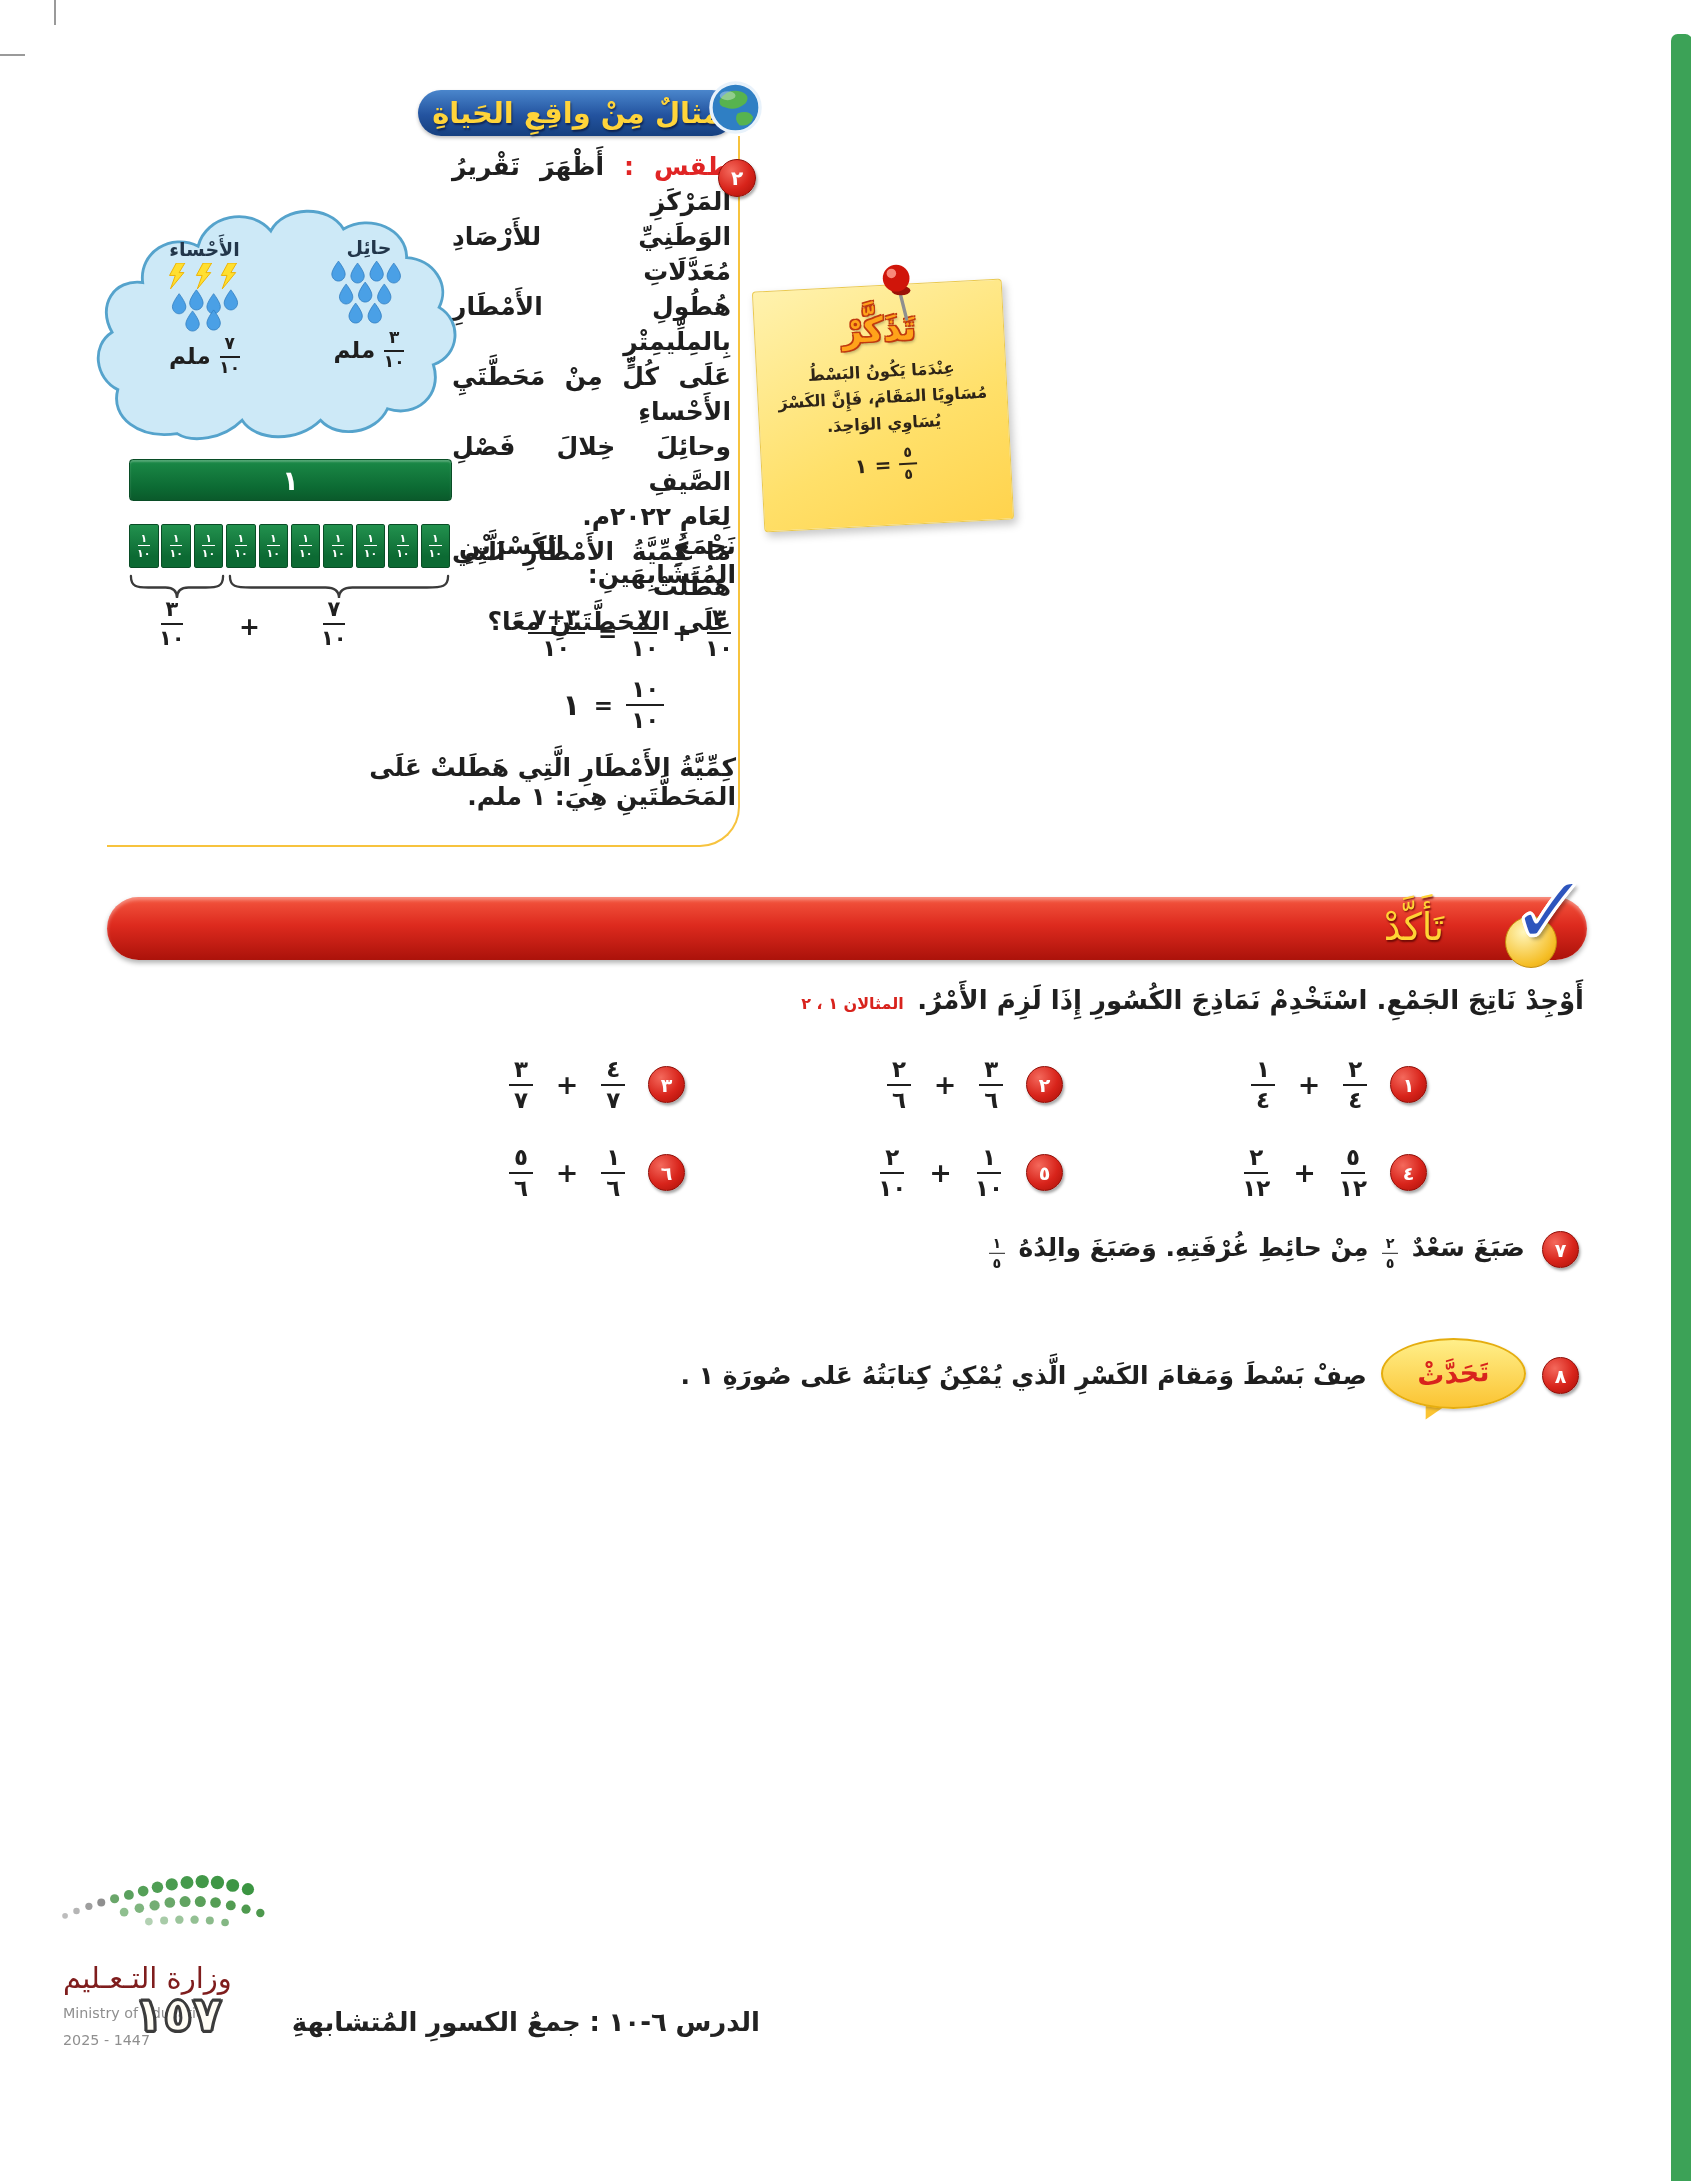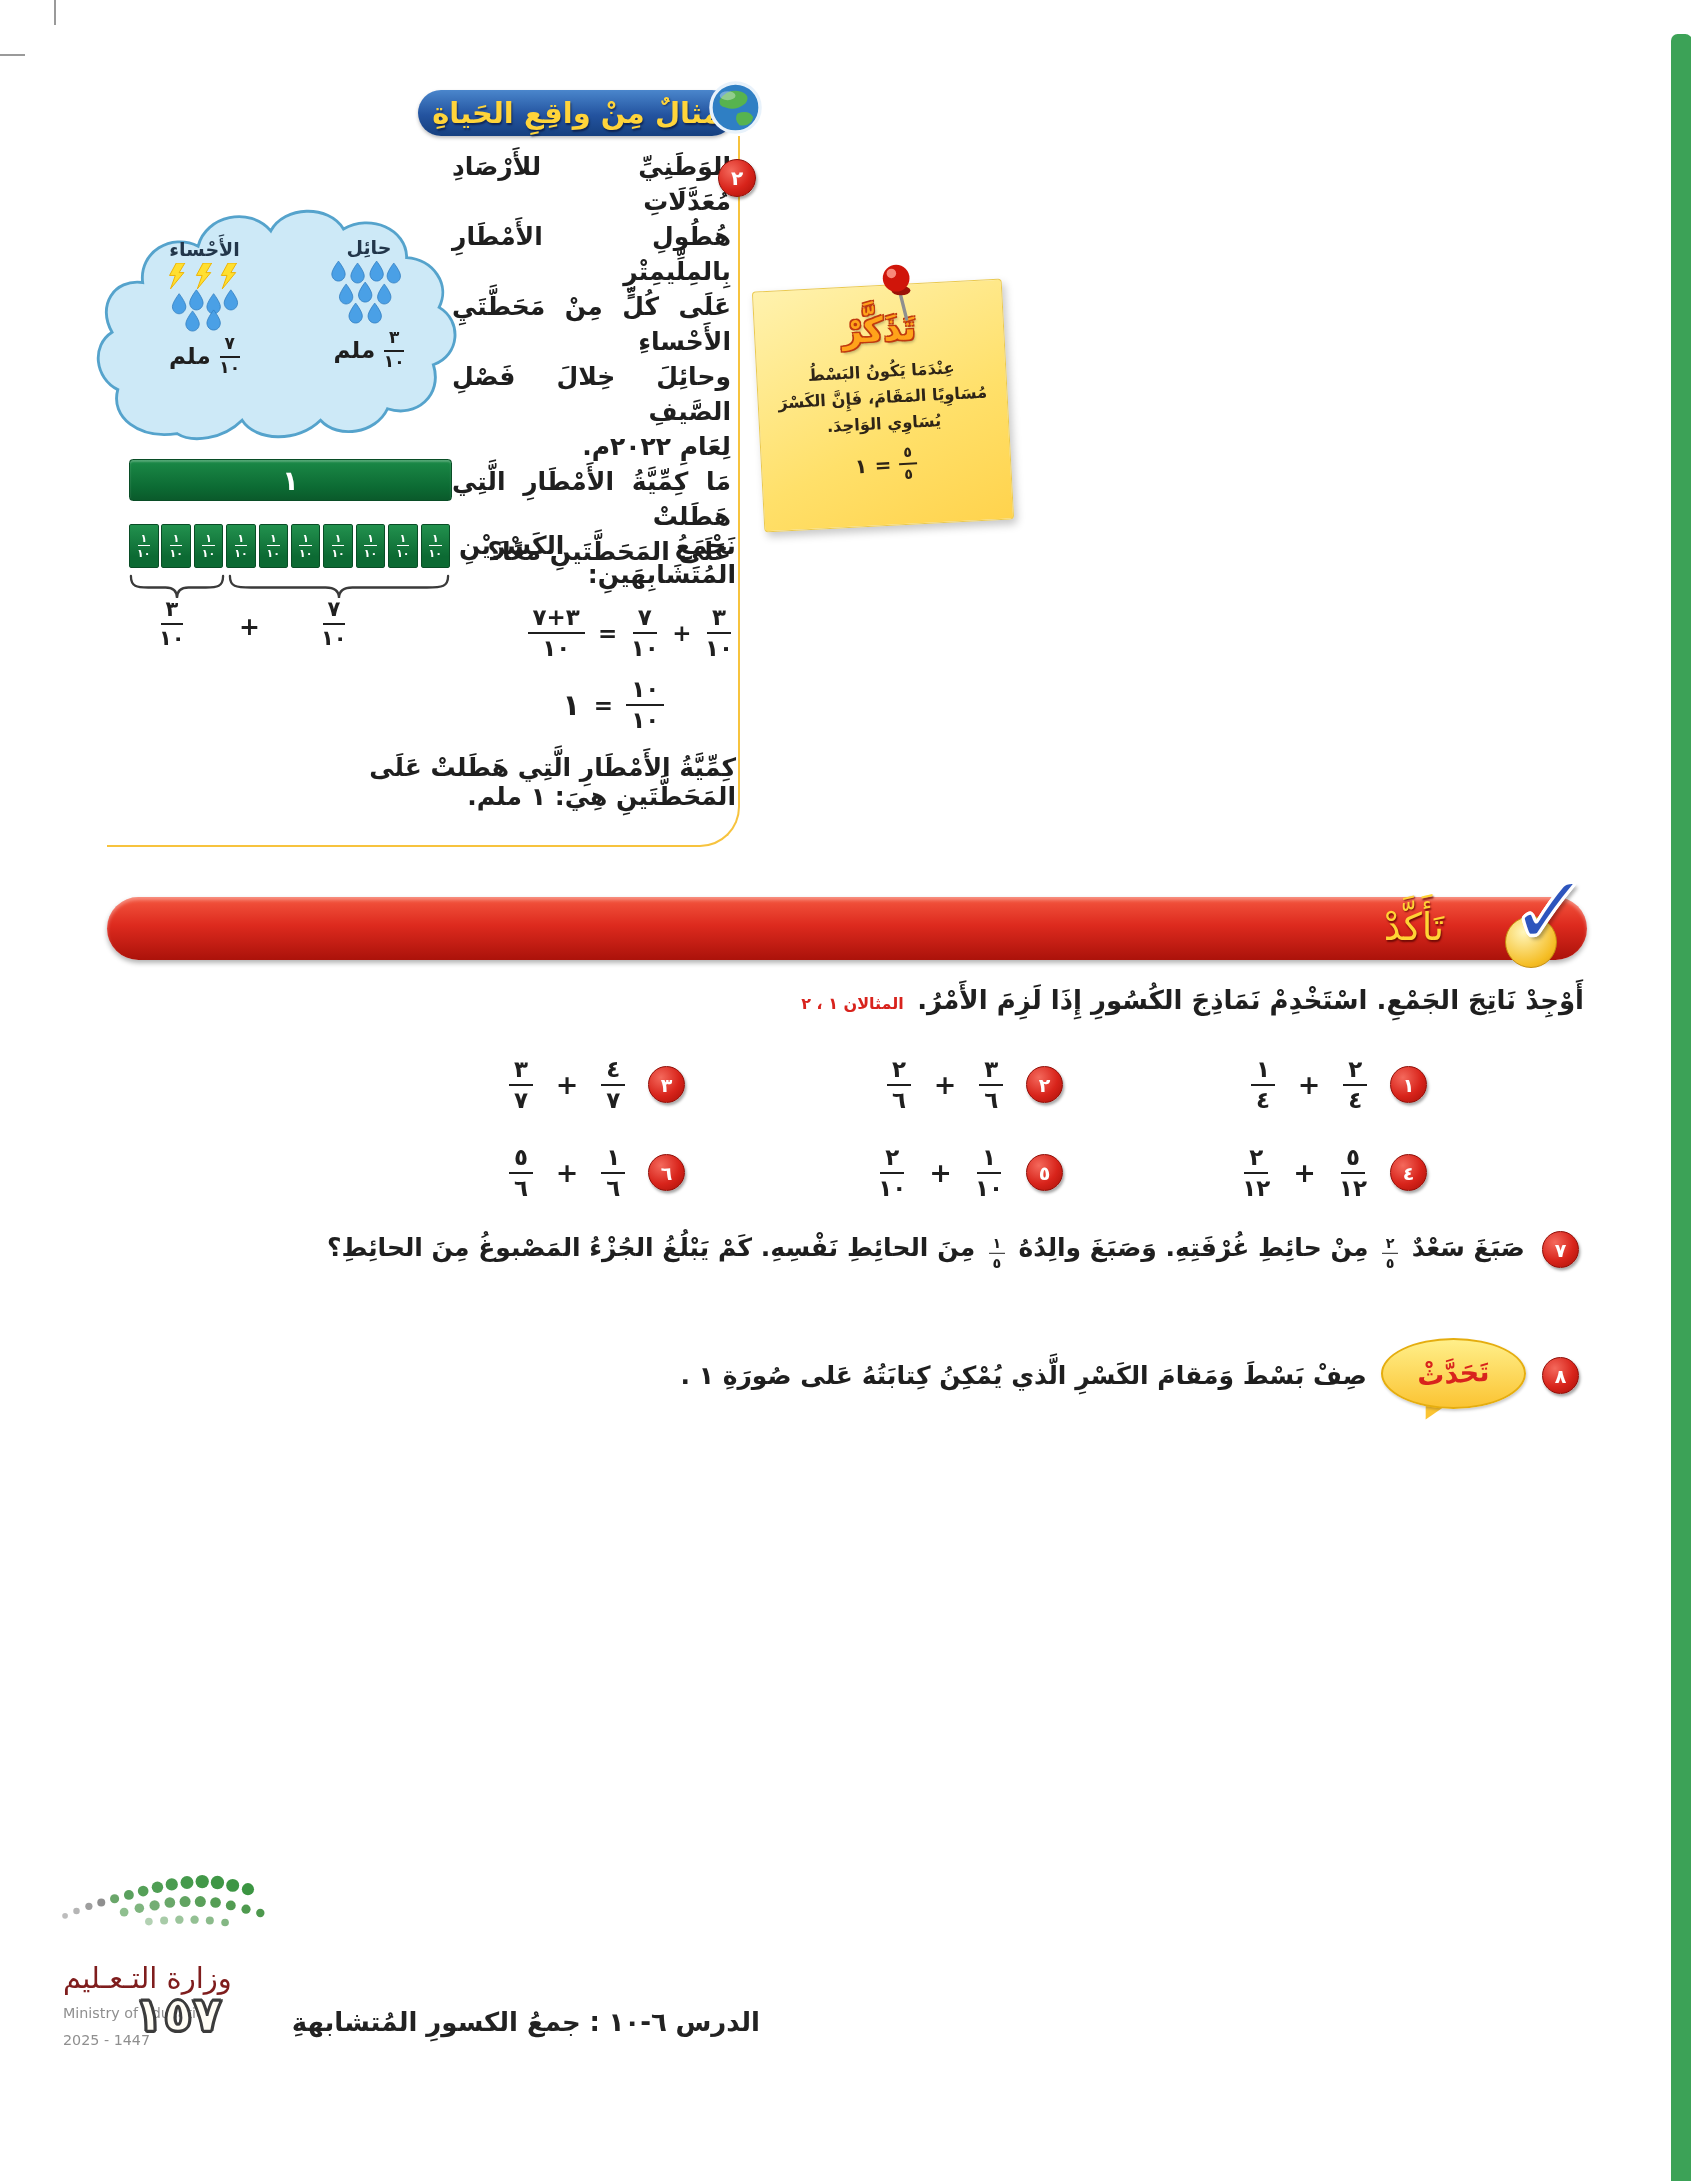--- a/index.html
+++ b/index.html
@@ -152,20 +152,24 @@
       <path d="M12 20 Q20 8 34 12 Q44 16 38 24 Q28 32 18 28 Q10 26 12 20Z" fill="#57b34f"></path>
       <path d="M30 34 Q42 30 46 38 Q44 48 32 46 Q26 40 30 34Z" fill="#57b34f"></path>
       <ellipse cx="20" cy="16" rx="8" ry="4.5" fill="rgba(255,255,255,.35)"></ellipse>
     </svg>
   </div>
 
   <div class="yellow-frame"></div>
   <div class="badge b38" id="ex-badge">٢</div>
 
   <div class="ex-text">
+    <div class="line">
+      <span class="topic">طقس :</span>
+      <span>أَظْهَرَ تَقْريرُ المَرْكَزِ</span>
+    </div>
     <div class="line">الوَطَنِيِّ للأَرْصَادِ مُعَدَّلَاتِ</div>
     <div class="line">هُطُولِ الأَمْطَارِ بِالمِلِّيمِتْرِ</div>
     <div class="line">عَلَى كُلٍّ مِنْ مَحَطَّتَيِ الأَحْساءِ</div>
     <div class="line">وحائِلَ خِلالَ فَصْلِ الصَّيفِ</div>
     <div class="line short">لِعَامِ ٢٠٢٢م.</div>
     <div class="line">مَا كِمِّيَّةُ الأَمْطَارِ الَّتِي هَطَلتْ</div>
     <div class="line short">عَلَى المَحَطَّتَينِ معًا؟</div>
   </div>
 
   <div class="cloud">
@@ -458,21 +462,20 @@
       <span>صَبَغَ سَعْدٌ</span>
       <span class="frac inline">
           <span class="fn">٢</span>
           <span class="fd">٥</span>
         </span>
       <span>مِنْ حائِطِ غُرْفَتِهِ. وَصَبَغَ والِدُهُ</span>
       <span class="frac inline">
           <span class="fn">١</span>
           <span class="fd">٥</span>
         </span>
-      <span>مِنَ الحائِطِ نَفْسِهِ. كَمْ يَبْلُغُ الجُزْءُ المَصْبوغُ مِنَ الحائِطِ؟</span>
     </span>
   </div>
 
   <span class="badge b36" id="ex8-badge">٨</span>
   <div class="talk-tail"></div>
   <div class="talk-bubble">
     <span class="tb">تَحَدَّثْ</span>
   </div>
   <div id="ex8-text">صِفْ بَسْطَ وَمَقامَ الكَسْرِ الَّذي يُمْكِنُ كِتابَتُهُ عَلى صُورَةِ ١ .</div>
 

